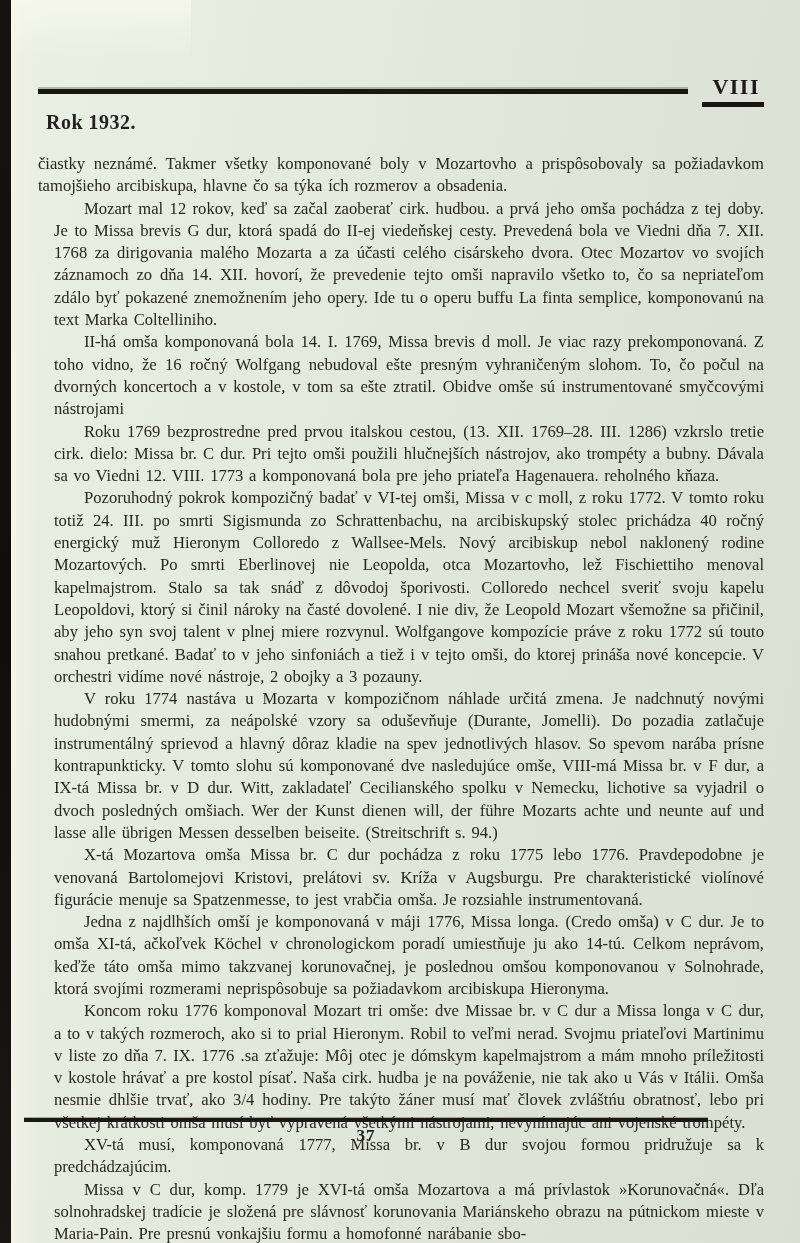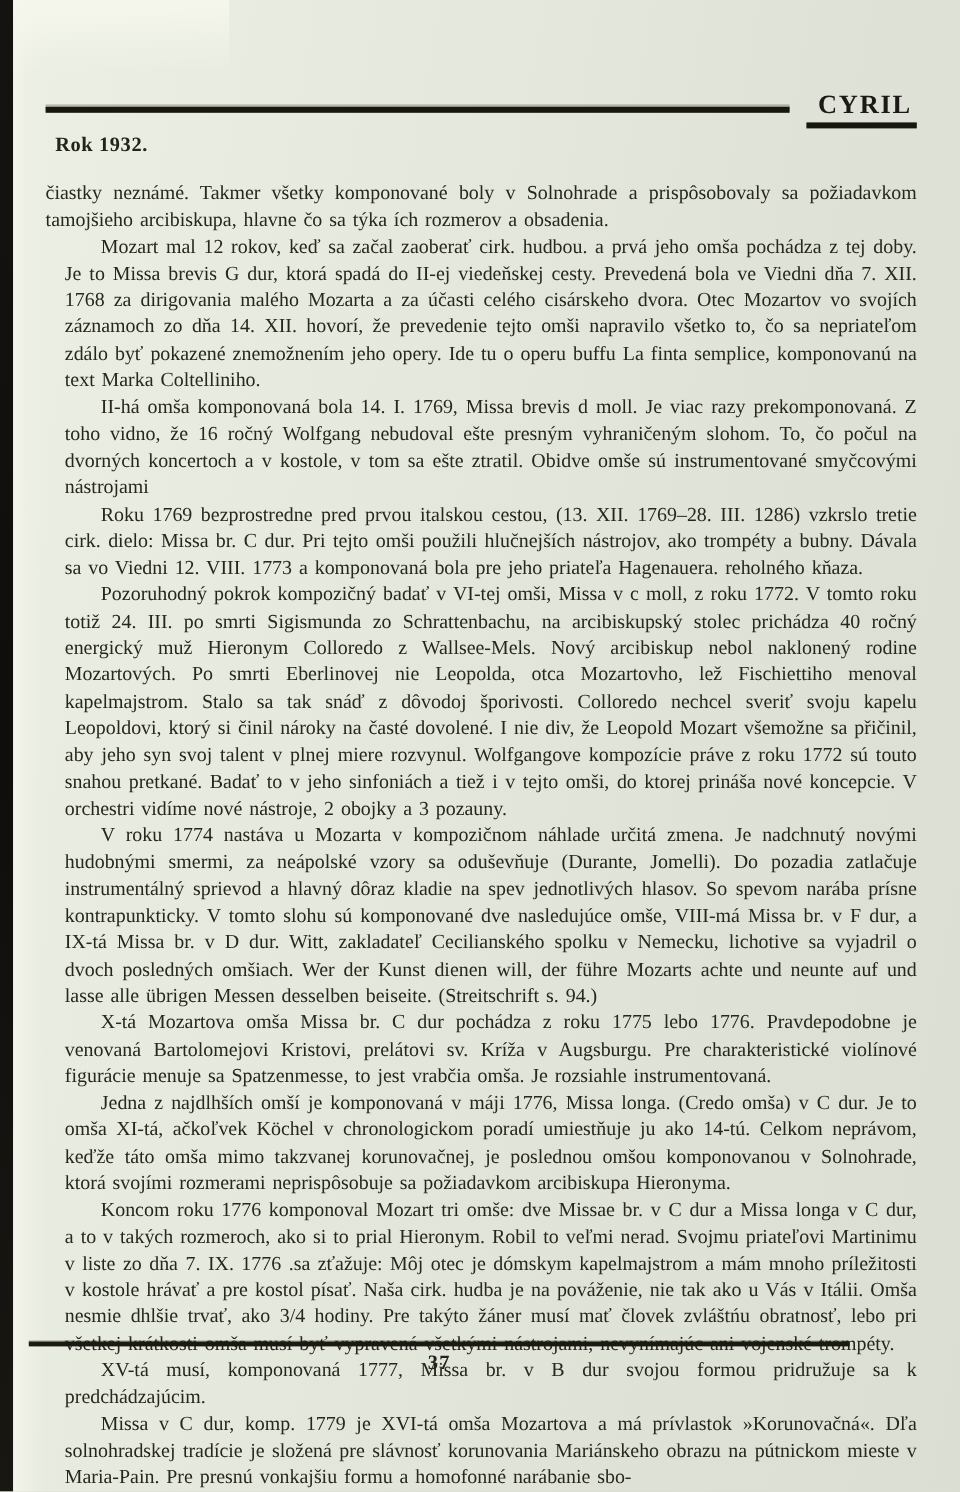--- a/index.html
+++ b/index.html
@@ -40,21 +40,21 @@
   }
   .cyril-wrap {
     margin-left: 14px;
     border-bottom: 5px solid #17160f;
     padding: 0 4px 2px 10px;
   }
   .cyril {
     font-weight: bold; font-size: 22px; letter-spacing: 1.5px; color: #1b1a14;
   }
   .rok {
-    font-weight: bold; font-size: 17px; letter-spacing: .5px;
+    font-weight: bold; font-size: 20px; letter-spacing: .5px;
     margin: 4px 0 0 8px; color: #23221c;
   }
 
   .text {
     margin-top: 19px;
     font-size: 16.6px;
     line-height: 22.3px;
     text-align: justify;
     word-spacing: 1.6px;
     color: #28271f;
@@ -81,27 +81,27 @@
 <div class="page">
   <div class="spine"></div>
   <div class="page-edge"></div>
   <div class="corner-light"></div>
 
   <div class="content">
 
     <div class="masthead-row">
       <div class="top-rule"></div>
       <div class="cyril-wrap">
-        <span class="cyril">CYRIL</span>
+        <span class="cyril">VIII</span>
       </div>
     </div>
     <div class="rok">Rok 1932.</div>
 
     <div class="text">
-      <p>čiastky neznámé. Takmer všetky komponované boly v Solnohrade a prispôsobovaly sa požiadavkom tamojšieho arcibiskupa, hlavne čo sa týka ích rozmerov a obsadenia.</p>
+      <p>čiastky neznámé. Takmer všetky komponované boly v Mozartovho a prispôsobovaly sa požiadavkom tamojšieho arcibiskupa, hlavne čo sa týka ích rozmerov a obsadenia.</p>
       <p class="ind">Mozart mal 12 rokov, keď sa začal zaoberať cirk. hudbou. a prvá jeho omša pochádza z tej doby. Je to Missa brevis G dur, ktorá spadá do II-ej viedeňskej cesty. Prevedená bola ve Viedni dňa 7. XII. 1768 za dirigovania malého Mozarta a za účasti celého cisárskeho dvora. Otec Mozartov vo svojích záznamoch zo dňa 14. XII. hovorí, že prevedenie tejto omši napravilo všetko to, čo sa nepriateľom zdálo byť pokazené znemožnením jeho opery. Ide tu o operu buffu La finta semplice, komponovanú na text Marka Coltelliniho.</p>
       <p class="ind">II-há omša komponovaná bola 14. I. 1769, Missa brevis d moll. Je viac razy prekomponovaná. Z toho vidno, že 16 ročný Wolfgang nebudoval ešte presným vyhraničeným slohom. To, čo počul na dvorných koncertoch a v kostole, v tom sa ešte ztratil. Obidve omše sú instrumentované smyčcovými nástrojami</p>
       <p class="ind">Roku 1769 bezprostredne pred prvou italskou cestou, (13. XII. 1769–28. III. 1286) vzkrslo tretie cirk. dielo: Missa br. C dur. Pri tejto omši použili hlučnejších nástrojov, ako trompéty a bubny. Dávala sa vo Viedni 12. VIII. 1773 a komponovaná bola pre jeho priateľa Hagenauera. reholného kňaza.</p>
       <p class="ind">Pozoruhodný pokrok kompozičný badať v VI-tej omši, Missa v c moll, z roku 1772. V tomto roku totiž 24. III. po smrti Sigismunda zo Schrattenbachu, na arcibiskupský stolec prichádza 40 ročný energický muž Hieronym Colloredo z Wallsee-Mels. Nový arcibiskup nebol naklonený rodine Mozartových. Po smrti Eberlinovej nie Leopolda, otca Mozartovho, lež Fischiettiho menoval kapelmajstrom. Stalo sa tak snáď z dôvodoj šporivosti. Colloredo nechcel sveriť svoju kapelu Leopoldovi, ktorý si činil nároky na časté dovolené. I nie div, že Leopold Mozart všemožne sa přičinil, aby jeho syn svoj talent v plnej miere rozvynul. Wolfgangove kompozície práve z roku 1772 sú touto snahou pretkané. Badať to v jeho sinfoniách a tiež i v tejto omši, do ktorej prináša nové koncepcie. V orchestri vidíme nové nástroje, 2 obojky a 3 pozauny.</p>
       <p class="ind">V roku 1774 nastáva u Mozarta v kompozičnom náhlade určitá zmena. Je nadchnutý novými hudobnými smermi, za neápolské vzory sa oduševňuje (Durante, Jomelli). Do pozadia zatlačuje instrumentálný sprievod a hlavný dôraz kladie na spev jednotlivých hlasov. So spevom narába prísne kontrapunkticky. V tomto slohu sú komponované dve nasledujúce omše, VIII-má Missa br. v F dur, a IX-tá Missa br. v D dur. Witt, zakladateľ Cecilianského spolku v Nemecku, lichotive sa vyjadril o dvoch posledných omšiach. Wer der Kunst dienen will, der führe Mozarts achte und neunte auf und lasse alle übrigen Messen desselben beiseite. (Streitschrift s. 94.)</p>
       <p class="ind">X-tá Mozartova omša Missa br. C dur pochádza z roku 1775 lebo 1776. Pravdepodobne je venovaná Bartolomejovi Kristovi, prelátovi sv. Kríža v Augsburgu. Pre charakteristické violínové figurácie menuje sa Spatzenmesse, to jest vrabčia omša. Je rozsiahle instrumentovaná.</p>
       <p class="ind">Jedna z najdlhších omší je komponovaná v máji 1776, Missa longa. (Credo omša) v C dur. Je to omša XI-tá, ačkoľvek Köchel v chronologickom poradí umiestňuje ju ako 14-tú. Celkom neprávom, keďže táto omša mimo takzvanej korunovačnej, je poslednou omšou komponovanou v Solnohrade, ktorá svojími rozmerami neprispôsobuje sa požiadavkom arcibiskupa Hieronyma.</p>
       <p class="ind">Koncom roku 1776 komponoval Mozart tri omše: dve Missae br. v C dur a Missa longa v C dur, a to v takých rozmeroch, ako si to prial Hieronym. Robil to veľmi nerad. Svojmu priateľovi Martinimu v liste zo dňa 7. IX. 1776 .sa zťažuje: Môj otec je dómskym kapelmajstrom a mám mnoho príležitosti v kostole hrávať a pre kostol písať. Naša cirk. hudba je na pováženie, nie tak ako u Vás v Itálii. Omša nesmie dhlšie trvať, ako 3/4 hodiny. Pre takýto žáner musí mať človek zvláštńu obratnosť, lebo pri všetkej krátkosti omša musí byť vypravená všetkými nástrojami, nevynímajúc ani vojenské trompéty.</p>
       <p class="ind">XV-tá musí, komponovaná 1777, Missa br. v B dur svojou formou pridružuje sa k predchádzajúcim.</p>
       <p class="ind">Missa v C dur, komp. 1779 je XVI-tá omša Mozartova a má prívlastok »Korunovačná«. Dľa solnohradskej tradície je složená pre slávnosť korunovania Mariánskeho obrazu na pútnickom mieste v Maria-Pain. Pre presnú vonkajšiu formu a homofonné narábanie sbo-</p>

